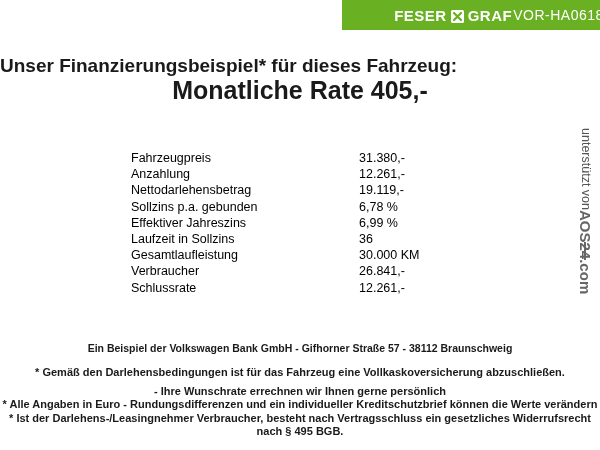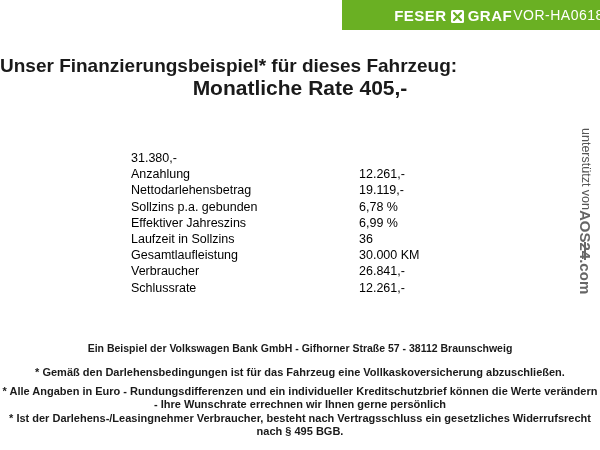--- a/index.html
+++ b/index.html
@@ -75,21 +75,21 @@
     font-size: 19px;
     font-weight: bold;
     color: #1a1a1a;
   }
   .title-2 {
     position: absolute;
     top: 76px;
     left: 0;
     width: 600px;
     text-align: center;
-    font-size: 21px;
+    font-size: 25px;
     font-weight: bold;
     color: #1a1a1a;
   }
 
   
   .table {
     position: absolute;
     top: 150px;
     left: 131px;
     width: 330px;
@@ -190,20 +190,21 @@
     <span class="brand-graf">GRAF</span>
     <span class="brand-code">VOR-HA0618</span>
   </div>
 </div>
 
 <div class="title-1">Unser Finanzierungsbeispiel* für dieses Fahrzeug:</div>
 <div class="title-2">Monatliche Rate 405,-</div>
 
 <div class="table">
   <div class="row">
+    <span class="label">Fahrzeugpreis</span>
     <span class="value">31.380,-</span>
   </div>
   <div class="row">
     <span class="label">Anzahlung</span>
     <span class="value">12.261,-</span>
   </div>
   <div class="row">
     <span class="label">Nettodarlehensbetrag</span>
     <span class="value">19.119,-</span>
   </div>
@@ -239,17 +240,17 @@
     <span class="side-logo">
       <span>AOS</span><span class="side-24"><span>24</span><span class="strike"></span></span><span>.com</span>
     </span>
   </div>
 </div>
 
 <div class="footer-bank">Ein Beispiel der Volkswagen Bank GmbH - Gifhorner Straße 57 - 38112 Braunschweig</div>
 <div class="footnotes">
   <div>* Gemäß den Darlehensbedingungen ist für das Fahrzeug eine Vollkaskoversicherung abzuschließen.</div>
   <div class="fn-spacer"></div>
+  <div>- Ihre Wunschrate errechnen wir Ihnen gerne persönlich</div>
   <div>* Alle Angaben in Euro - Rundungsdifferenzen und ein individueller Kreditschutzbrief können die Werte verändern</div>
-  <div>- Ihre Wunschrate errechnen wir Ihnen gerne persönlich</div>
   <div>* Ist der Darlehens-/Leasingnehmer Verbraucher, besteht nach Vertragsschluss ein gesetzliches Widerrufsrecht</div>
   <div>nach § 495 BGB.</div>
 </div>
 
 </body></html>

